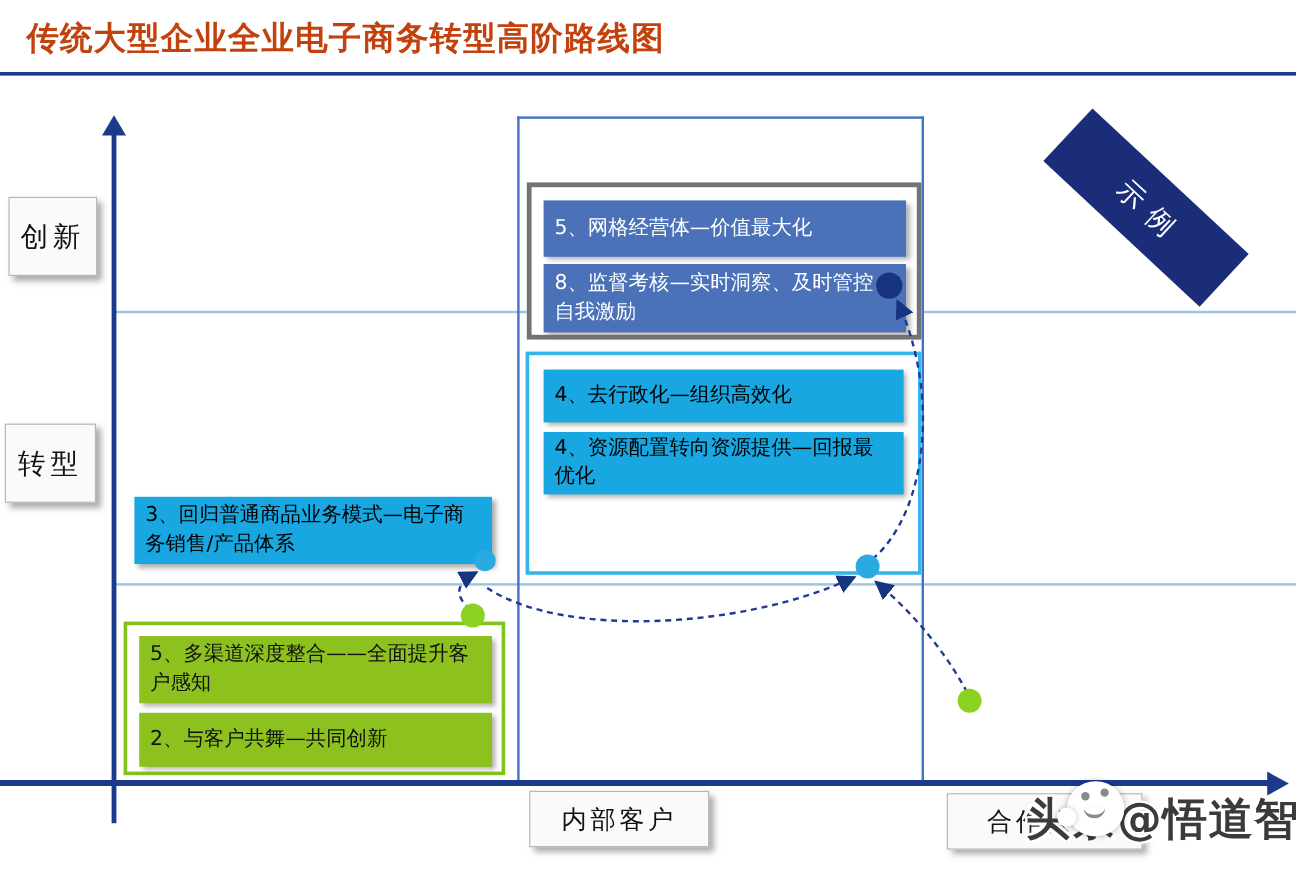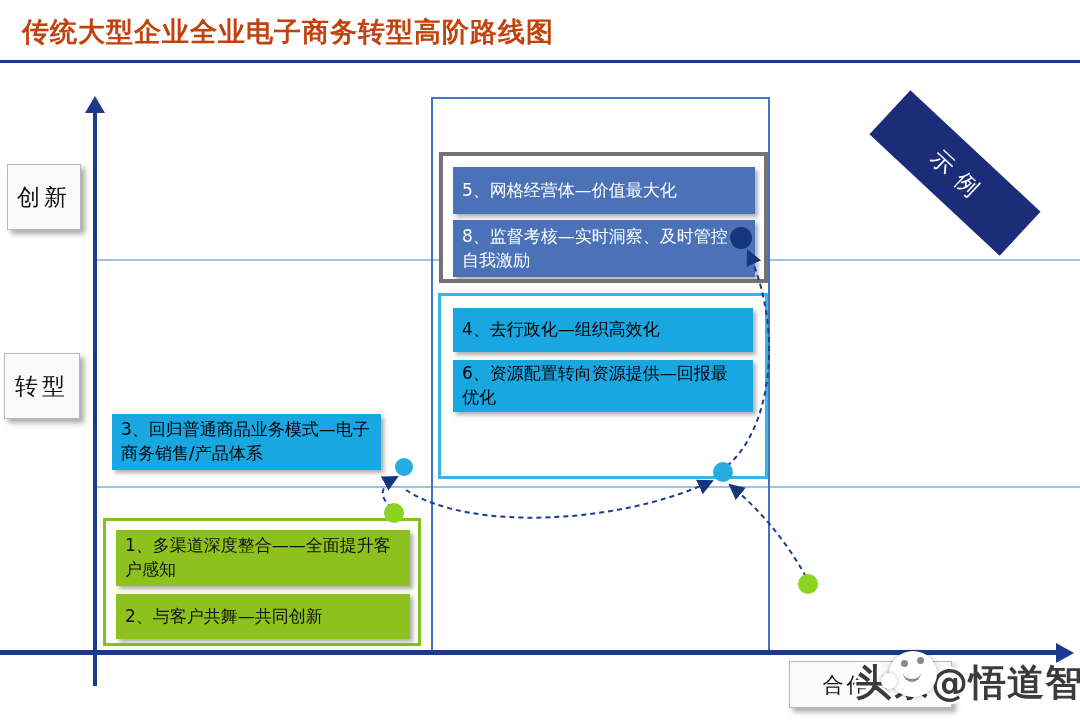--- a/index.html
+++ b/index.html
@@ -66,21 +66,21 @@
   .item.blue  { background:#4b72b8; color:#ffffff; }
   .item.cyan  { background:#18a7e0; color:#000000; }
   .item.green { background:#8dc21e; color:#111111; }
   .box5 { left:10px; top:11px;  width:302px; height:47px; }
   .box8 { left:10px; top:64px;  width:302px; height:57px; }
   .box4 { left:12px; top:12px;  width:300px; height:44px; }
   .box6 { left:12px; top:64px;  width:300px; height:52px; }
   .box7 { left:12px; top:124px; width:300px; height:46px; }
   .box1 { left:10px; top:9px;   width:294px; height:56px; }
   .box2 { left:10px; top:73px;  width:294px; height:45px; }
-  .box3 { left:112px; top:414px; width:269px; height:56px; }
+  .box3 { left:112px; top:414px; width:298px; height:56px; }
   .box9 { left:778px; top:588px; width:286px; height:50px; font-size:18px; }
   
   .banner {
     position:absolute; left:866px; top:143px; width:178px; height:60px;
     background:#1b2d78; transform:rotate(43deg);
     display:flex; align-items:center; justify-content:center;
     color:#ffffff; font-size:23px; letter-spacing:10px; text-indent:10px;
   }
   
   svg.overlay { position:absolute; left:0; top:0; width:1080px; height:726px; pointer-events:none; }
@@ -120,36 +120,37 @@
   <div class="column-frame"></div>
 
   <div class="y-axis"></div>
   <div class="y-arrow"></div>
   <div class="x-axis"></div>
   <div class="x-arrow"></div>
 
   <div class="axis-label y-label l0">创新</div>
   <div class="axis-label y-label l1">转型</div>
 
+  <div class="axis-label x-label l1">内部客户</div>
   <div class="axis-label x-label l2">合作伙伴</div>
 
   <div class="group group-innovation">
     <div class="item blue box5">5、网格经营体—价值最大化</div>
     <div class="item blue box8">8、监督考核—实时洞察、及时管控、自我激励</div>
   </div>
 
   <div class="group group-transform">
     <div class="item cyan box4">4、去行政化—组织高效化</div>
-    <div class="item cyan box6">6、资源配置转向资源提供—回报最优化</div>
+    <div class="item cyan box6">4、资源配置转向资源提供—回报最优化</div>
   </div>
 
   <div class="item cyan box3">3、回归普通商品业务模式—电子商务销售/产品体系</div>
 
   <div class="group group-optimize">
-    <div class="item green box1">1、多渠道深度整合——全面提升客户感知</div>
+    <div class="item green box1">5、多渠道深度整合——全面提升客户感知</div>
     <div class="item green box2">2、与客户共舞—共同创新</div>
   </div>
 
 
   <div class="banner">示例</div>
 
   <svg class="overlay" viewBox="0 0 1080 726">
     <defs>
       <marker id="ah" markerWidth="10" markerHeight="10" refX="7" refY="4" orient="auto">
         <path d="M0,0 L8,4 L0,8 z" fill="#17357e"></path>

